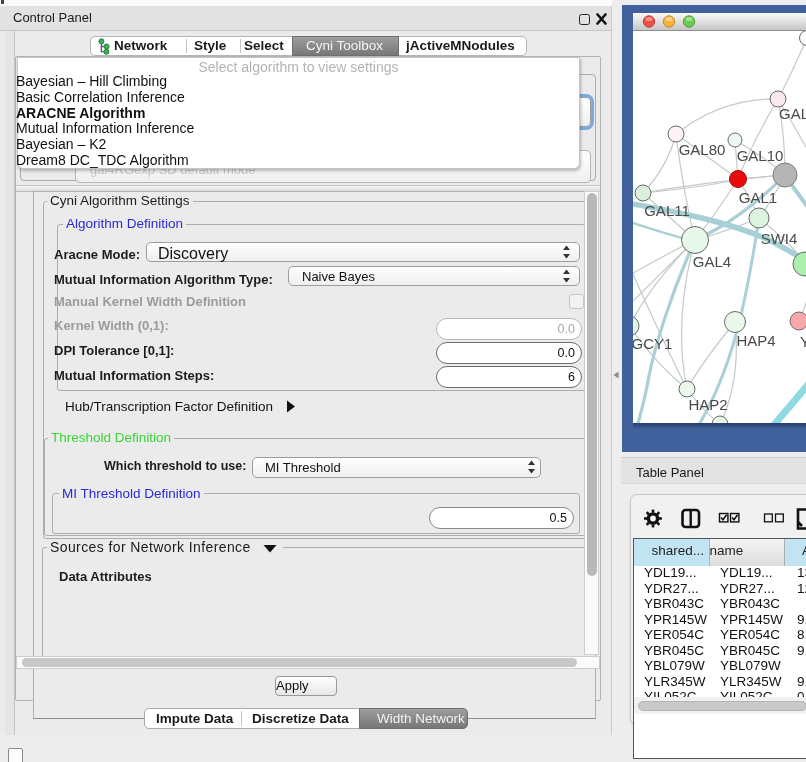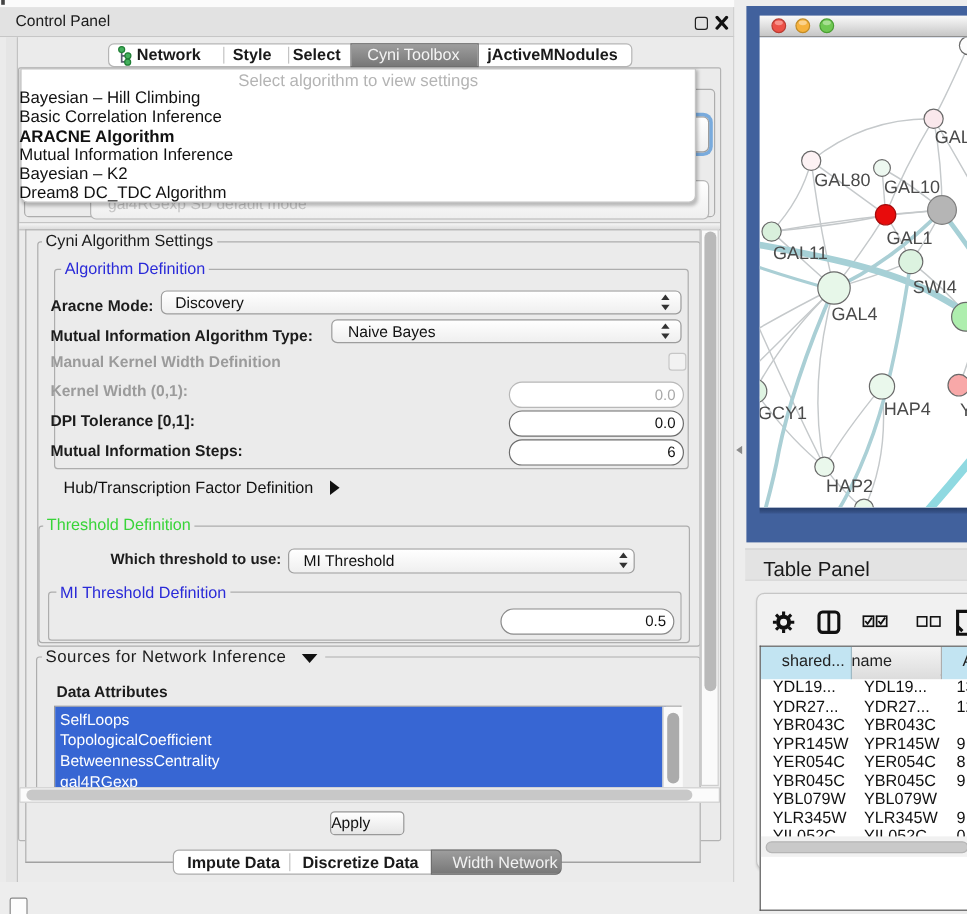--- a/index.html
+++ b/index.html
@@ -32,31 +32,31 @@
 
 <div class="a" style="left:15px;top:56px;width:586px;height:645px;border:1px solid #b3b3b3;background:#ebebeb;box-sizing:border-box;border-radius:2px;"></div>
 
 <div class="a" style="left:16px;top:185px;width:584px;height:7px;background:linear-gradient(#f6f6f6,#dcdcdc);border-top:1px solid #c4c4c4;border-bottom:1px solid #bdbdbd;box-sizing:border-box;"></div>
 
 <div class="a grp" style="left:20px;top:74px;width:576px;height:107px;border-radius:4px;"></div>
 <div class="a combo" style="left:80px;top:97px;width:511px;height:30px;box-shadow:0 0 0 3px #79abdd;"></div>
 <div class="a combo" style="left:75px;top:150px;width:516px;height:33px;border-color:#b6b6b6;"></div>
     <div class="a" style="left:90px;top:162px;font-size:13px;color:#c6c6c6;">gal4RGexp SD default mode</div>
 
-<div class="a" style="left:21px;top:191px;width:563px;height:528px;border:1px solid #b0b0b0;border-bottom-color:#8f8f8f;background:#ebebeb;box-sizing:border-box;overflow:hidden;text-decoration:underline;">
+<div class="a" style="left:33px;top:191px;width:563px;height:528px;border:1px solid #b0b0b0;border-bottom-color:#8f8f8f;background:#ebebeb;box-sizing:border-box;overflow:hidden;text-decoration:underline;">
 <div class="a" style="left:0;top:0;width:562px;height:560px;">
 
  <div class="a grp" style="left:9px;top:9px;width:553px;height:338px;"></div>
  <div class="a gtitle" style="left:13px;top:2px;color:#1c1c1c;">Cyni Algorithm Settings</div>
 
  <div class="a grp" style="left:23px;top:32px;width:529px;height:167px;"></div>
  <div class="a gtitle" style="left:29px;top:25px;color:#2a2ad8;">Algorithm Definition</div>
  <div class="a lbl" style="left:20px;top:55px;">Aracne Mode:</div>
  <div class="a combo" style="left:112px;top:50px;width:434px;height:20px;"></div>
- <div class="a" style="left:124px;top:53px;font-size:13px;color:#111;">Discovery</div>
+ <div class="a" style="left:124px;top:53px;font-size:16px;color:#111;">Discovery</div>
  <svg class="a" style="left:528px;top:53px;" width="9" height="14" viewBox="0 0 9 14">
           <path d="M4.5 0.5 L8 5 L1 5 Z" fill="#333"></path>
           <path d="M4.5 13.5 L8 9 L1 9 Z" fill="#333"></path>
         </svg>
  <div class="a lbl" style="left:20px;top:80px;">Mutual Information Algorithm Type:</div>
  <div class="a combo" style="left:254px;top:74px;width:292px;height:20px;"></div>
  <div class="a" style="left:268px;top:77px;font-size:13px;color:#111;">Naive Bayes</div>
  <svg class="a" style="left:528px;top:77px;" width="9" height="14" viewBox="0 0 9 14">
           <path d="M4.5 0.5 L8 5 L1 5 Z" fill="#333"></path>
           <path d="M4.5 13.5 L8 9 L1 9 Z" fill="#333"></path>
@@ -89,25 +89,20 @@
  <div class="a gtitle" style="left:25px;top:295px;color:#2a2ad8;">MI Threshold Definition</div>
  <div class="a fld" style="left:395px;top:315px;width:145px;height:22px;border:1px solid #8a8a8a;color:#111;padding:3px 6px 0 0;">0.5</div>
 
  <div class="a grp" style="left:8px;top:355px;width:554px;height:120px;"></div>
  <div class="a gtitle" style="left:13px;top:348px;color:#1c1c1c;font-size:14px;letter-spacing:0.4px;padding-right:32px;">Sources for Network Inference</div>
  <svg class="a" style="left:229px;top:352px;" width="14" height="9" viewBox="0 0 14 9">
           <path d="M0.5 1 L13.5 1 L7 8.5 Z" fill="#111"></path>
         </svg>
  <div class="a lbl" style="left:25px;top:377px;">Data Attributes</div>
 
- <div class="a" style="left:23px;top:396px;width:523px;height:80px;border:1px solid #9a9a9a;background:#ffffff;box-sizing:border-box;">
-   <div class="a" style="left:0;top:0;width:509px;height:78px;background:#3766d3;color:#fff;font-size:13px;line-height:17.2px;padding:2px 0 0 4px;box-sizing:border-box;">SelfLoops<br>TopologicalCoefficient<br>BetweennessCentrality<br>gal4RGexp</div>
-   <div class="a" style="left:506px;top:0;width:17px;height:78px;background:#fafafa;border-left:1px solid #c8c8c8;box-sizing:border-box;"></div>
-   <div class="a" style="left:509.5px;top:5px;width:10px;height:59px;background:#ababab;border-radius:5px;"></div>
- </div>
 </div>
 </div>
 
 <div class="a" style="left:584px;top:191px;width:15px;height:464px;background:#fafafa;border:1px solid #cecece;box-sizing:border-box;"></div>
 <div class="a" style="left:586.5px;top:193px;width:10px;height:383px;background:#b9b9b9;border-radius:5px;"></div>
 
 <div class="a" style="left:16px;top:656px;width:584px;height:13px;background:#fbfbfb;border:1px solid #cecece;box-sizing:border-box;"></div>
 <div class="a" style="left:22px;top:658px;width:555px;height:9px;background:#c8c8c8;border-radius:4.5px;"></div>
 
 <div class="a" style="left:275px;top:676px;width:62px;height:20px;background:linear-gradient(#ffffff,#e6e6e6);border:1px solid #999;border-radius:4px;box-sizing:border-box;text-align:left;font-size:13px;color:#111;line-height:18px;">Apply</div>
@@ -225,21 +220,21 @@
 <text x="75" y="379" text-anchor="middle">HAP2</text>
 </g>
 </svg>
 </div>
 
 <svg class="a" style="left:613px;top:371px;" width="6" height="8" viewBox="0 0 6 8">
       <path d="M5.5 0.5 L5.5 7.5 L0.5 4 Z" fill="#8a8a8a"></path>
     </svg>
 
 <div class="a" style="left:621px;top:457px;width:185px;height:27px;background:#e3e3e3;border-top:1px solid #d2d2d2;border-bottom:1px solid #d8d8d8;box-sizing:border-box;"></div>
-<div class="a" style="left:636px;top:465px;font-size:17px;color:#1a1a1a;">Table Panel</div>
+<div class="a" style="left:636px;top:465px;font-size:13px;color:#1a1a1a;">Table Panel</div>
 <div class="a" style="left:630px;top:494px;width:185px;height:231px;background:#f1f1f1;border:1px solid #c6c6c6;border-radius:7px;box-shadow:0 1px 2px rgba(0,0,0,0.12);box-sizing:border-box;"></div>
 
 <svg class="a" style="left:640px;top:505px;" width="166" height="28" viewBox="0 0 166 28">
 <g>
 <circle cx="13" cy="13.5" r="4.6" fill="none" stroke="#111" stroke-width="3.4"></circle>
 <g stroke="#111" stroke-width="2.6">
 <line x1="13" y1="4.6" x2="13" y2="7.6"></line>
           <line x1="13" y1="19.4" x2="13" y2="22.4"></line>
 <line x1="4.1" y1="13.5" x2="7.1" y2="13.5"></line>
           <line x1="18.9" y1="13.5" x2="21.9" y2="13.5"></line>

